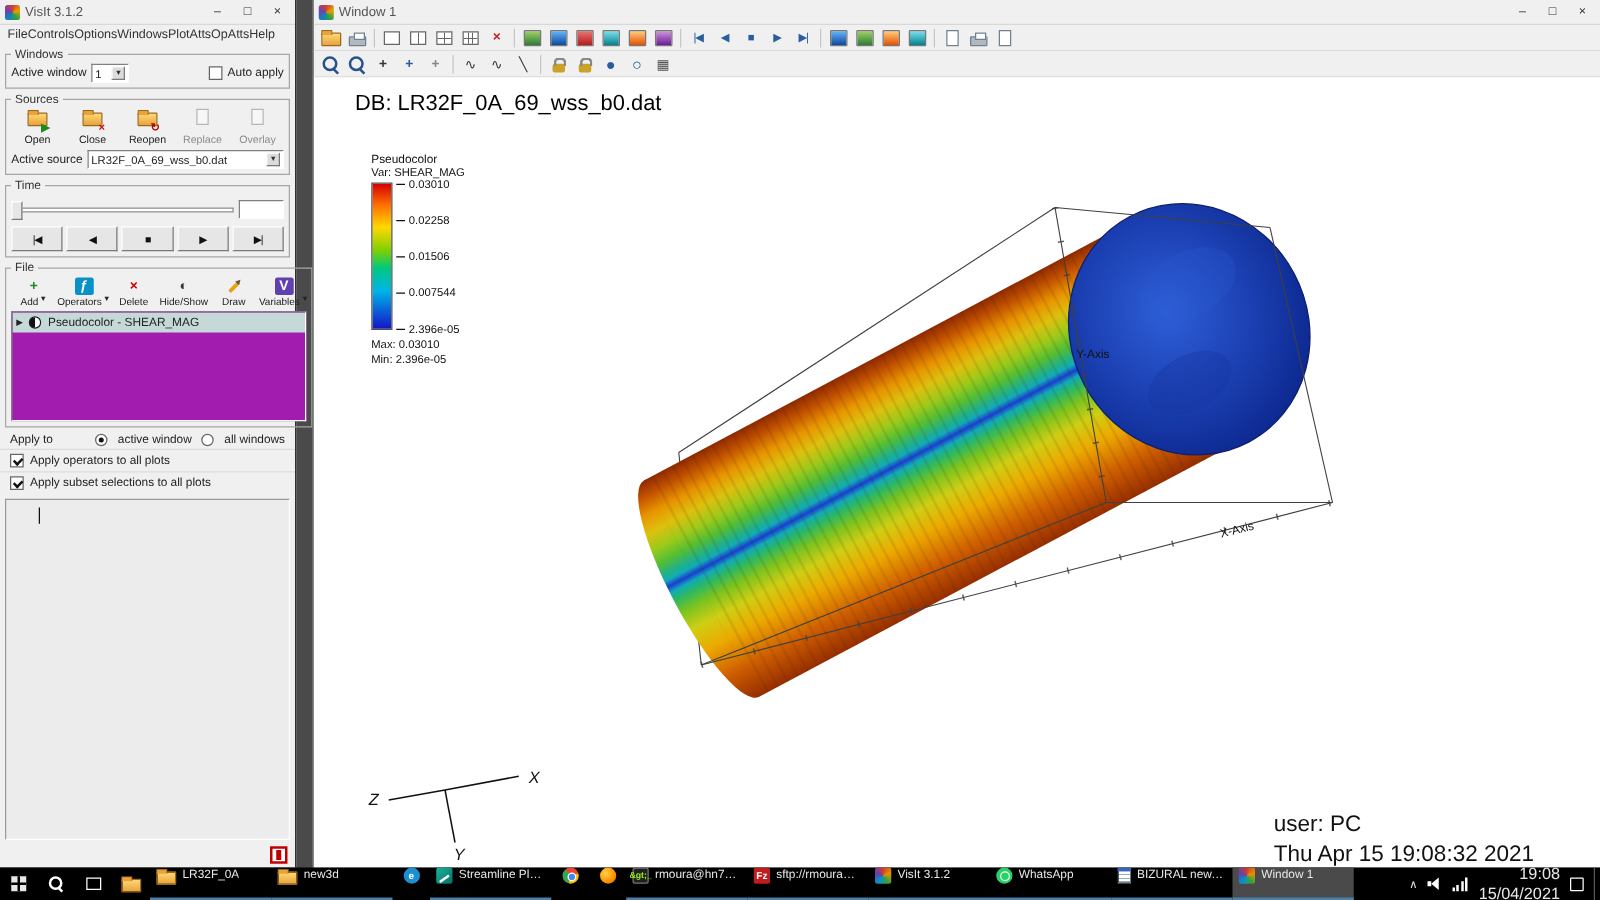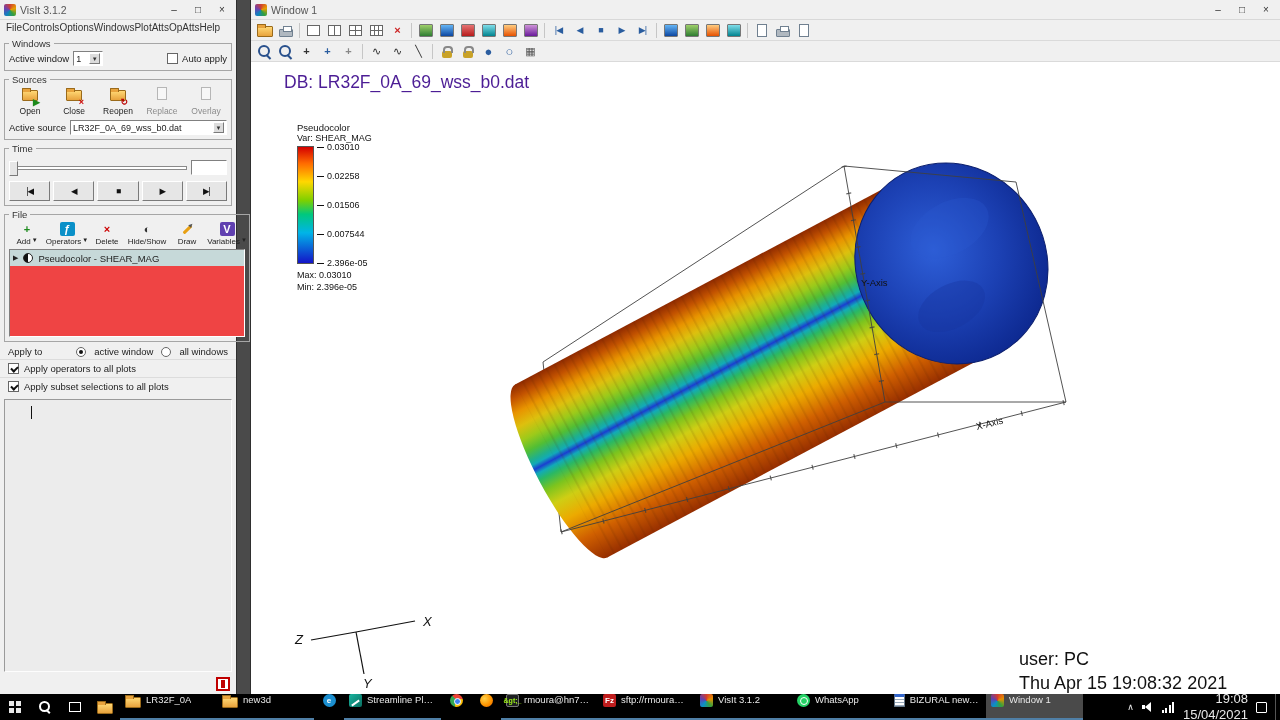--- a/index.html
+++ b/index.html
@@ -45,21 +45,21 @@
   .iconwrap{height:18px;display:flex;align-items:flex-start;justify-content:center;position:relative}
   .ov-badge{position:absolute;font-size:9px;font-weight:bold;line-height:1;right:-2px;bottom:-2px}
   .disabled{opacity:.5;filter:grayscale(1)}
   .groove{flex:1;height:4px;background:#fff;border:1px solid #8a8a8a;position:relative}
   .handle{position:absolute;left:-1px;top:-6px;width:9px;height:15px}
   .vcr{display:flex;gap:3px;margin-top:6px}
   .vcr .btn3d{flex:1;height:20px;display:flex;align-items:center;justify-content:center;font-size:8.5px;color:#111;letter-spacing:-1px}
   .plotbtn{display:flex;flex-direction:column;align-items:center;width:36px;gap:1px}
   .plotbtn .cap{font-size:8px;color:#222;display:flex;align-items:flex-start;gap:1px}
   .picon{width:15px;height:14px;display:flex;align-items:center;justify-content:center;font-weight:bold;border-radius:2px;font-size:11px}
-  .plot-list{height:88px;margin-top:3px;background:#ef4444;border:1px solid;border-color:#808080 #fff #fff #808080;overflow:hidden}
+  .plot-list{height:88px;margin-top:3px;background:#a21caf;border:1px solid;border-color:#808080 #fff #fff #808080;overflow:hidden}
   .plot-row{display:flex;align-items:center;gap:5px;height:16px;padding:0 3px;background:#c6d9d9;font-size:9.5px}
   .applyrow{display:flex;align-items:center;gap:8px;padding:4px 8px 2px;font-size:9.5px;flex:none}
   .chkrow{display:flex;align-items:center;gap:5px;padding:3px 8px;font-size:9.5px;flex:none;border-top:1px solid #dcdcdc}
   .notepad{flex:1;margin:4px 4px 2px;background:#ececec;border:1px solid;border-color:#9a9a9a #fdfdfd #fdfdfd #9a9a9a;position:relative}
   .caret{position:absolute;left:26px;top:6px;width:1px;height:13px;background:#111}
   .panel-bottom{height:20px;flex:none;display:flex;justify-content:flex-end;align-items:center;padding:0 6px}
   .outicon{width:14px;height:14px;border:2px solid #c00000;background:#fff;display:flex;align-items:center;justify-content:center}
   .outicon::after{content:"";width:4px;height:8px;background:#c00000}
 
   
@@ -74,21 +74,21 @@
   .scene-sq{width:14px;height:13px;border:1px solid #777;border-radius:1px}
   .sc1{background:linear-gradient(180deg,#9fd06a,#2e7d32)}
   .sc2{background:linear-gradient(180deg,#64b5f6,#0d47a1)}
   .sc3{background:linear-gradient(180deg,#e57373,#b71c1c)}
   .sc4{background:linear-gradient(180deg,#80deea,#00838f)}
   .sc5{background:linear-gradient(180deg,#ffcc80,#e65100)}
   .sc6{background:linear-gradient(180deg,#ce93d8,#6a1b9a)}
   .bluearrow{color:#2a5d9f;font-size:9px;letter-spacing:-1px}
   .glyph{font-size:11px;color:#333}
   .viewport{flex:1;position:relative;background:#fff;overflow:hidden}
-  .db-title{position:absolute;left:33px;top:10px;font-size:17.5px;color:#4c1d95;white-space:nowrap}
+  .db-title{position:absolute;left:33px;top:10px;font-size:17.5px;color:#000000;white-space:nowrap}
   .legend{position:absolute;left:46px;top:60px;width:160px;font-size:9px;color:#111}
   .legend .lt{font-size:9.5px}
   .colorbar-wrap{position:relative;margin-top:3px;height:120px}
   .colorbar{position:absolute;left:0;top:0;width:17px;height:118px;border:1px solid #555;
     background:linear-gradient(180deg,#d40000 0%,#ff6a00 14%,#ffd800 30%,#7ed000 46%,#00c87d 58%,#00b4e8 74%,#1414c8 100%)}
   .ticklab{position:absolute;left:20px;display:flex;align-items:center;gap:3px;transform:translateY(-50%)}
   .ticklab::before{content:"";width:7px;height:1px;background:#111}
   .legend .mm{margin-top:4px;line-height:1.3}
   .scene-svg{position:absolute;left:0;top:0}
   .usertext{position:absolute;left:768px;top:585px;font-size:18px;color:#111;line-height:1.35}

